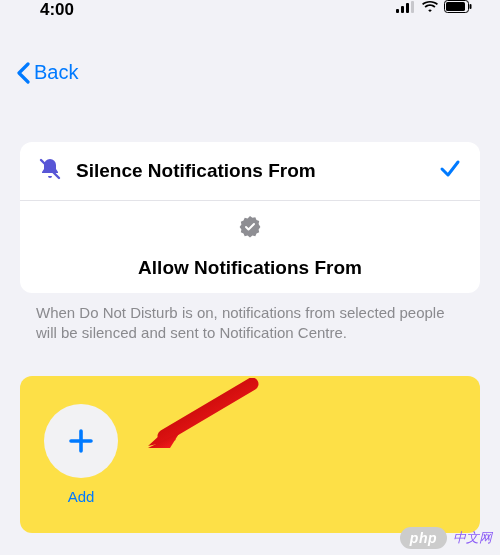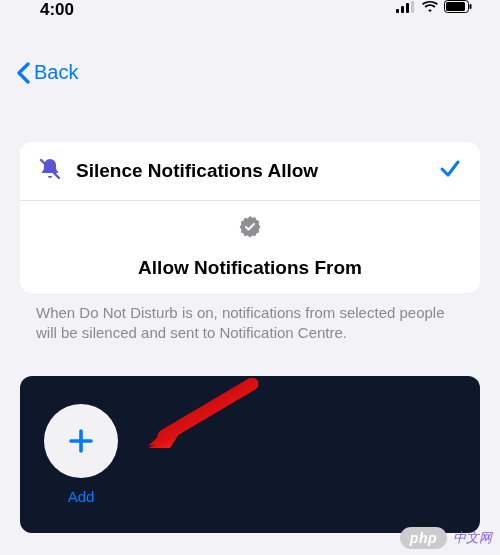--- a/index.html
+++ b/index.html
@@ -61,21 +61,21 @@
     .row-check { color: #007aff; }
     .bell-icon { color: #5856d6; }
     .seal-icon { color: #8e8e93; }
     .footer-text {
       color: #8a8a8e;
       font-size: 15px;
       line-height: 1.35;
       padding: 10px 16px 0 16px;
     }
     .add-card {
-      background: #0f172a;
+      background: #fde047;
       border-radius: 12px;
       margin-top: 32px;
       padding: 28px 24px 28px 24px;
     }
     .add-btn {
       display: flex;
       flex-direction: column;
       align-items: center;
       width: 74px;
       cursor: pointer;
@@ -151,21 +151,21 @@
 
 <div class="content">
   <div class="card">
     <div class="row">
       <span class="bell-icon">
         <svg width="24" height="24" viewBox="0 0 24 24" fill="currentColor">
             <path d="M12 2a6 6 0 0 0-6 6v4l-2 3v1h16v-1l-2-3V8a6 6 0 0 0-6-6zm-2 17a2 2 0 0 0 4 0h-4z"></path>
             <line x1="3" y1="3" x2="21" y2="21" stroke="currentColor" stroke-width="2.4" stroke-linecap="round"></line>
           </svg>
       </span>
-      <span class="row-label">Silence Notifications Allow</span>
+      <span class="row-label">Silence Notifications From</span>
       <span class="row-check">
         <svg width="24" height="24" viewBox="0 0 24 24">
             <path d="M4 12 L10 18 L20 5" stroke="#007aff" stroke-width="3" fill="none" stroke-linecap="round" stroke-linejoin="round"></path>
           </svg>
       </span>
     </div>
     <div class="row">
       <span class="seal-icon">
         <svg width="24" height="24" viewBox="0 0 24 24" fill="currentColor">
             <path d="M12 1l2.4 1.8 2.9-.6 1.2 2.7 2.7 1.2-.6 2.9L22.4 12l-1.8 2.4.6 2.9-2.7 1.2-1.2 2.7-2.9-.6L12 22.4l-2.4-1.8-2.9.6-1.2-2.7-2.7-1.2.6-2.9L1.6 12l1.8-2.4-.6-2.9 2.7-1.2 1.2-2.7 2.9.6L12 1z"></path>

